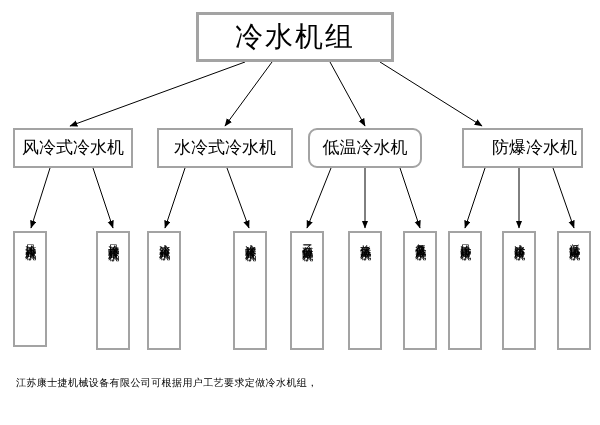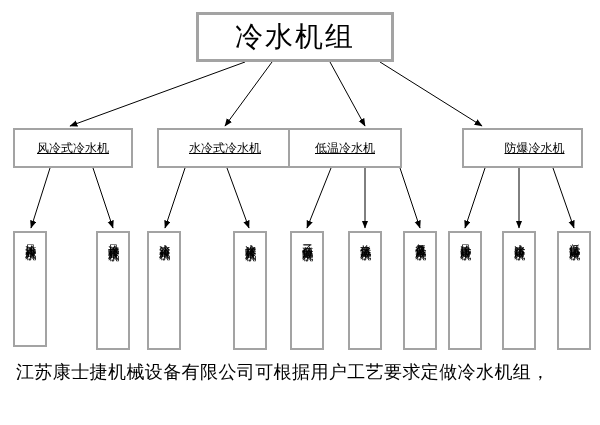--- a/index.html
+++ b/index.html
@@ -38,40 +38,39 @@
     text-align: center;
     line-height: 1.05;
   }
   .node-root {
     border-width: 3px;
     font-size: 28px;
     letter-spacing: 2px;
   }
   .node-mid {
     border-width: 2px;
-    font-size: 12px;
+    font-size: 17px;
     letter-spacing: 0px;
-    text-decoration: underline;
   }
   .node-leaf {
     border-width: 2px;
     font-size: 11px;
     writing-mode: vertical-rl;
     text-orientation: upright;
     letter-spacing: 1px;
     padding: 2px 0;
     justify-content: flex-start;
     align-items: center;
   }
   .caption {
     position: absolute;
     left: 16px;
-    top: 356px;
+    top: 374px;
     width: 572px;
-    font-size: 18px;
+    font-size: 10px;
     line-height: 1.75;
     color: #000000;
     letter-spacing: 0.4px;
   }
 </style>
 </head>
 <body>
 
 <div id="diagram-root">
 
@@ -100,21 +99,21 @@
         <line x1="553" y1="168" x2="574" y2="228" stroke="#000000" stroke-width="1" marker-end="url(#arrowhead)"></line>
       </g>
   </svg>
 
   <div id="node-root-host">
       <div class="node node-root" style="left: 196px; top: 12px; width: 198px; height: 50px;">冷水机组</div>
     </div>
   <div id="node-mid-host">
       <div class="node node-mid" style="left: 13px; top: 128px; width: 120px; height: 40px;">风冷式冷水机</div>
       <div class="node node-mid" style="left: 157px; top: 128px; width: 136px; height: 40px;">水冷式冷水机</div>
-      <div class="node node-mid" style="left: 288px; top: 128px; width: 114px; height: 40px;">低温冷水机</div>
+      <div class="node node-mid" style="left: 308px; top: 128px; width: 114px; height: 40px; border-radius: 9px;">低温冷水机</div>
       <div class="node node-mid" style="left: 462px; top: 128px; width: 121px; height: 40px; padding-left: 24px;">防爆冷水机</div>
     </div>
   <div id="node-leaf-host">
       <div class="node node-leaf" style="left: 13px; top: 231px; width: 34px; height: 116px;">风冷箱式冷水机</div>
       <div class="node node-leaf" style="left: 96px; top: 231px; width: 34px; height: 119px;">风冷螺杆式冷水机</div>
       <div class="node node-leaf" style="left: 147px; top: 231px; width: 34px; height: 119px;">水冷箱式冷水机</div>
       <div class="node node-leaf" style="left: 233px; top: 231px; width: 34px; height: 119px;">水冷螺杆式冷水机</div>
       <div class="node node-leaf" style="left: 290px; top: 231px; width: 34px; height: 119px;">乙二醇低温冷水机</div>
       <div class="node node-leaf" style="left: 348px; top: 231px; width: 34px; height: 119px;">盐水低温冷水机</div>
       <div class="node node-leaf" style="left: 403px; top: 231px; width: 34px; height: 119px;">复叠低温冷水机</div>

